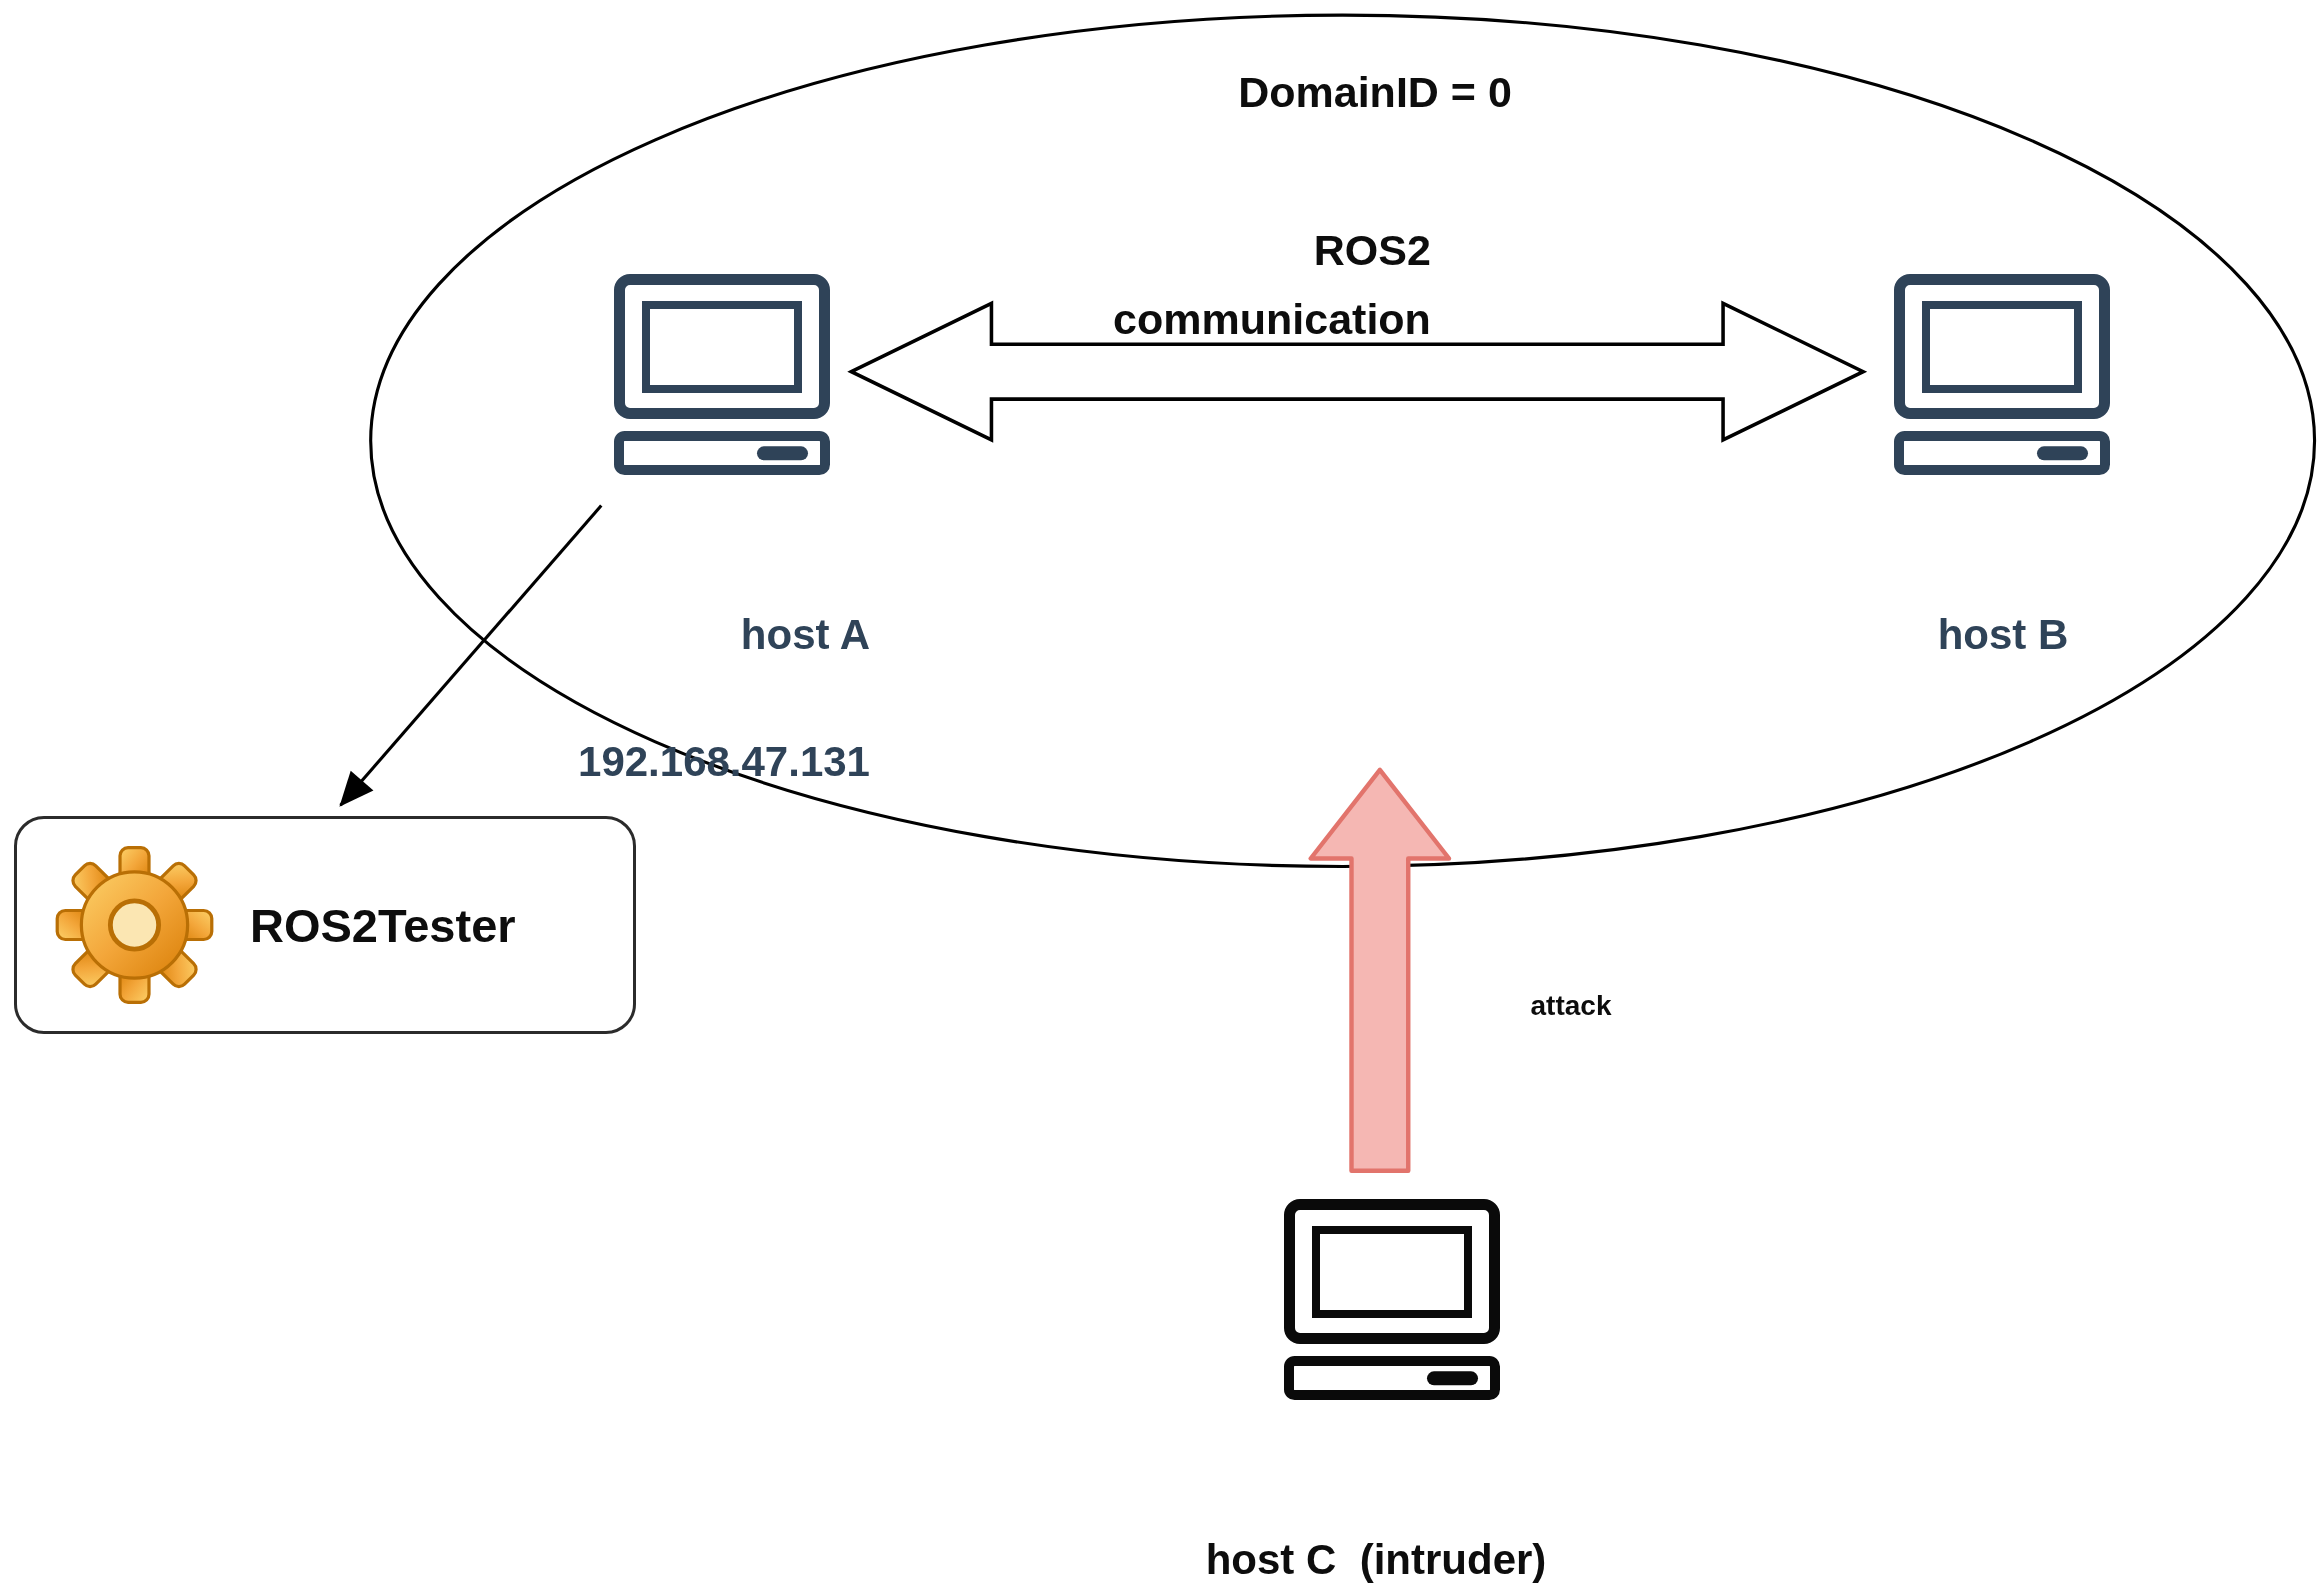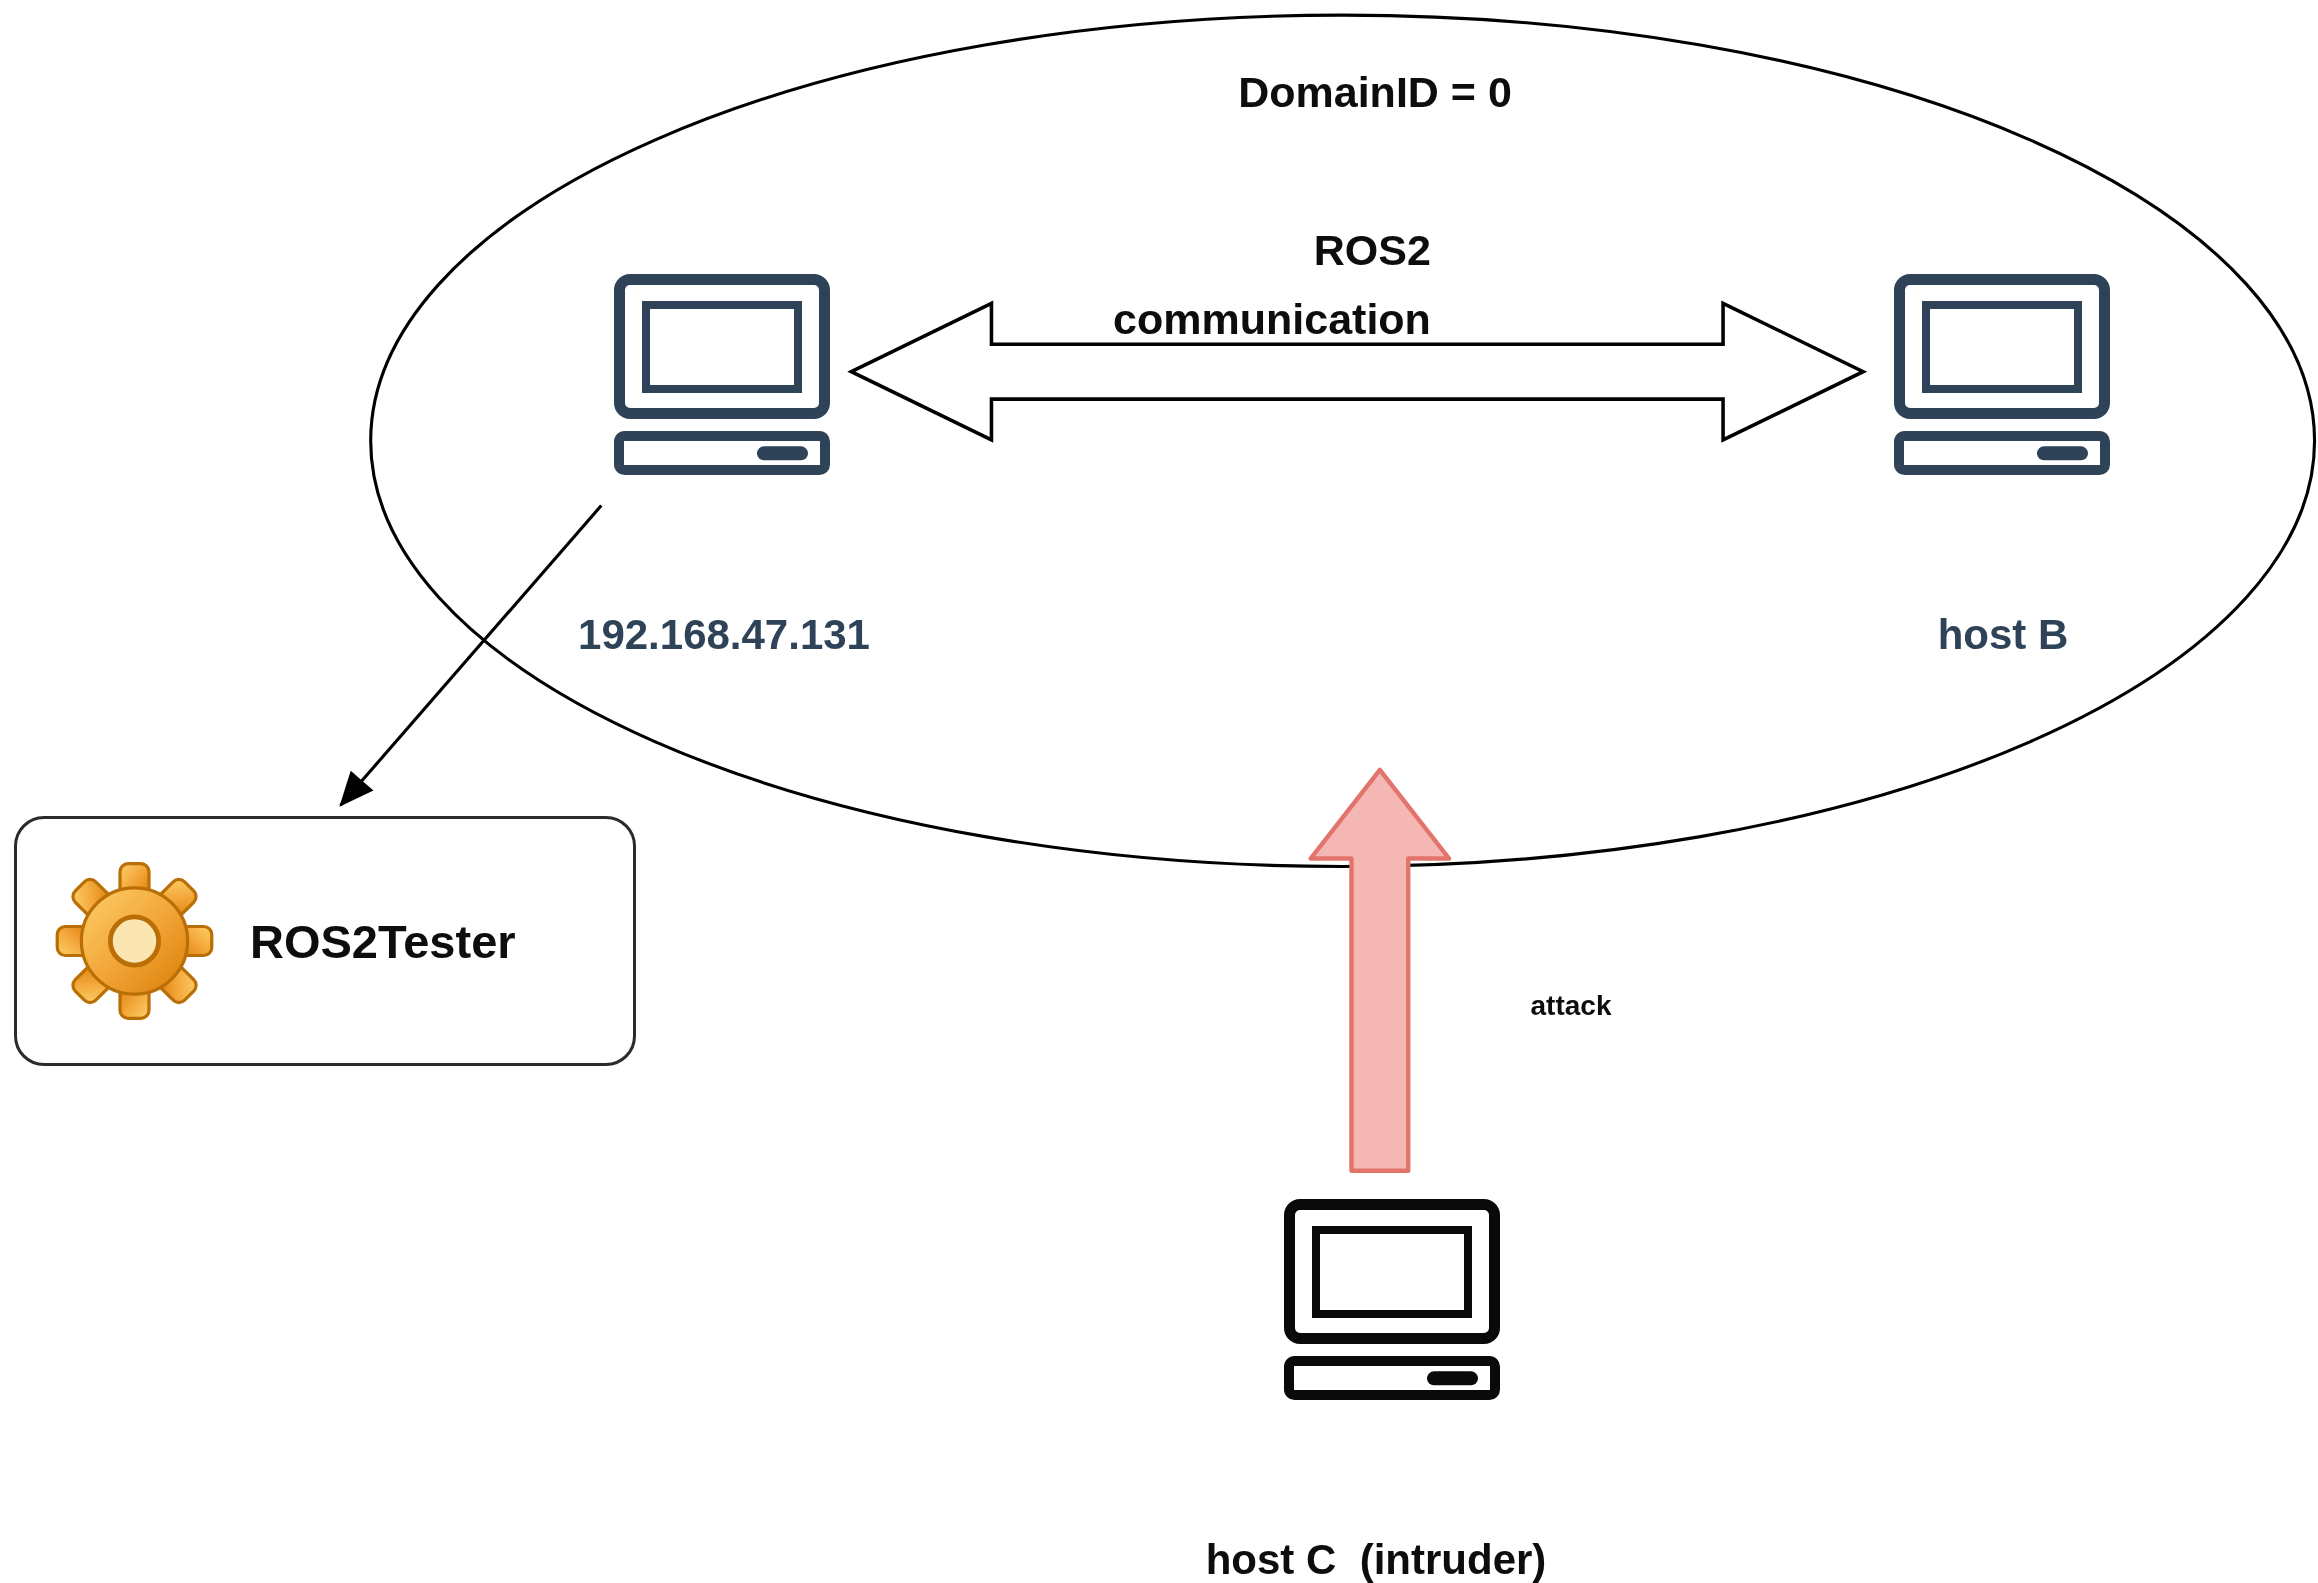--- a/index.html
+++ b/index.html
@@ -39,21 +39,21 @@
   .dash{
     position:absolute;right:12.4px;top:50%;transform:translateY(-50%);
     width:51px;height:13.3px;border-radius:7px;background:var(--c);
   }
   .host-a-pos{left:614px;top:274px;}
   .host-b-pos{left:1894px;top:274px;}
   .host-c-pos{left:1284px;top:1199px;}
 
   
   .tester-box{
-    position:absolute;left:14px;top:816px;width:622px;height:250px;
+    position:absolute;left:14px;top:816px;width:622px;height:218px;
     box-sizing:border-box;border:3.5px solid #2b2b2b;border-radius:30px;background:#ffffff;
     display:flex;align-items:center;padding:0 37px;gap:35px;
   }
   .tester-label{font-size:47px;color:#0d0d0d;}
 </style>
 </head>
 <body>
 
 <div id="canvas">
 
@@ -124,20 +124,21 @@
     </svg>
     <div class="tester-label">ROS2Tester</div>
   </div>
 
   <div class="label domain-label">DomainID = 0</div>
 
   <div class="label ros2-label">ROS2
 communication</div>
 
   <div class="label host-label host-a-label">
+    <span style="display:block">host A</span>
     <span style="display:block">192.168.47.131</span>
   </div>
 
   <div class="label host-label host-b-label">
     <span style="display:block">host B</span>
   </div>
 
   <div class="label attack-label">attack</div>
 
   <div class="label host-c-label">

